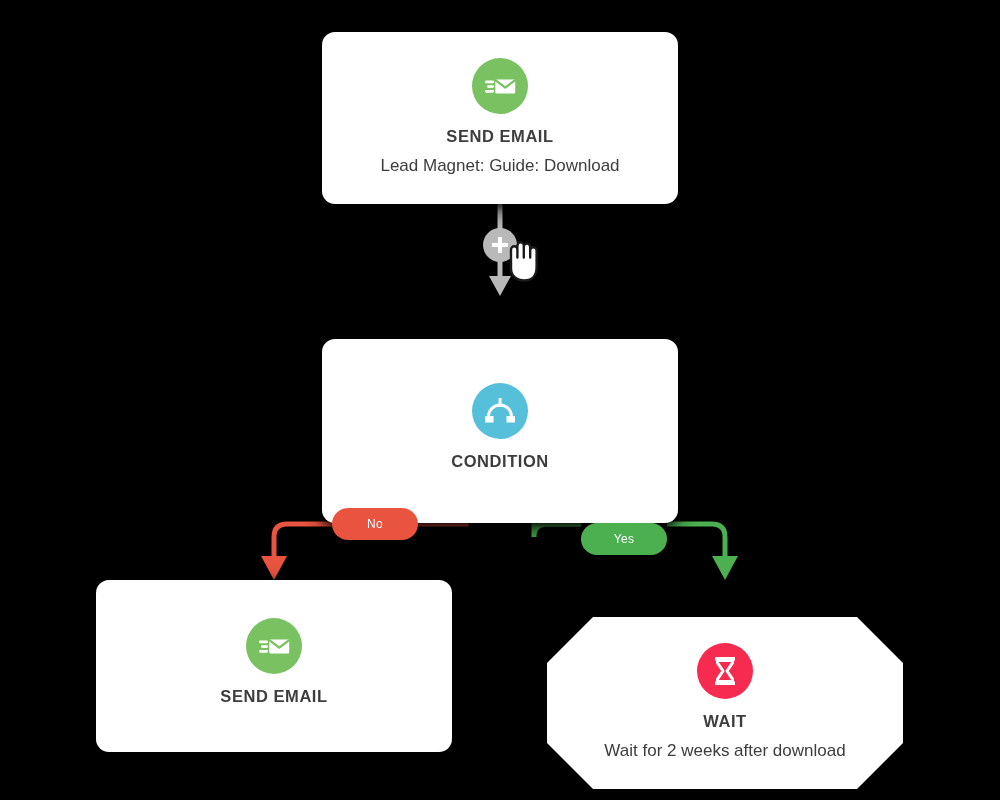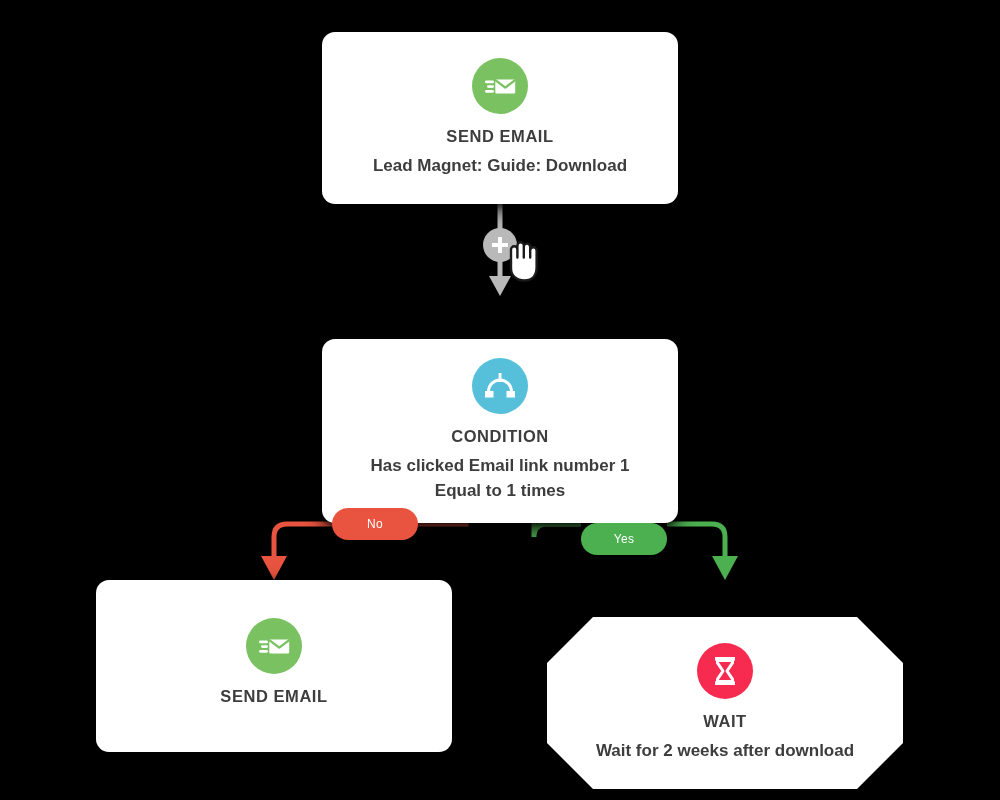--- a/index.html
+++ b/index.html
@@ -69,21 +69,21 @@
     font-size: 16.5px;
     font-weight: bold;
     color: #3d3d3d;
     letter-spacing: 0.55px;
     text-align: center;
     line-height: 1.1;
     margin-bottom: 9px;
   }
   .node-desc {
     font-size: 17px;
-    font-weight: bold;
+    font-weight: normal;
     color: #3d3d3d;
     text-align: center;
     line-height: 1.45;
     padding: 0 14px;
     white-space: pre-line;
   }
 
   
   #node-send-email-1 { left: 322px; top: 32px;  width: 356px; height: 172px; }
   #node-condition    { left: 322px; top: 292px; width: 356px; height: 184px; margin-top: 47px; }
@@ -203,22 +203,20 @@
 
         <rect x="15.6" y="4" width="2.9" height="9" fill="#ffffff"></rect>
 
         <path d="M5.5 22.5 a11.5 11.5 0 0 1 23 0" fill="none" stroke="#ffffff" stroke-width="2.9"></path>
 
         <rect x="2" y="22" width="8.5" height="6.5" fill="#ffffff"></rect>
         <rect x="23.5" y="22" width="8.5" height="6.5" fill="#ffffff"></rect>
       </svg>
     </div>
     <div class="node-title">CONDITION</div>
-    <div class="node-desc">Has clicked Email link number 1
-Equal to 1 times</div>
   </div>
 
   <div class="branch-pill" id="pill-no">
     <span>No</span>
   </div>
   <div class="branch-pill" id="pill-yes">
     <span>Yes</span>
   </div>
 
   <div class="node rounded" id="node-send-email-2">

